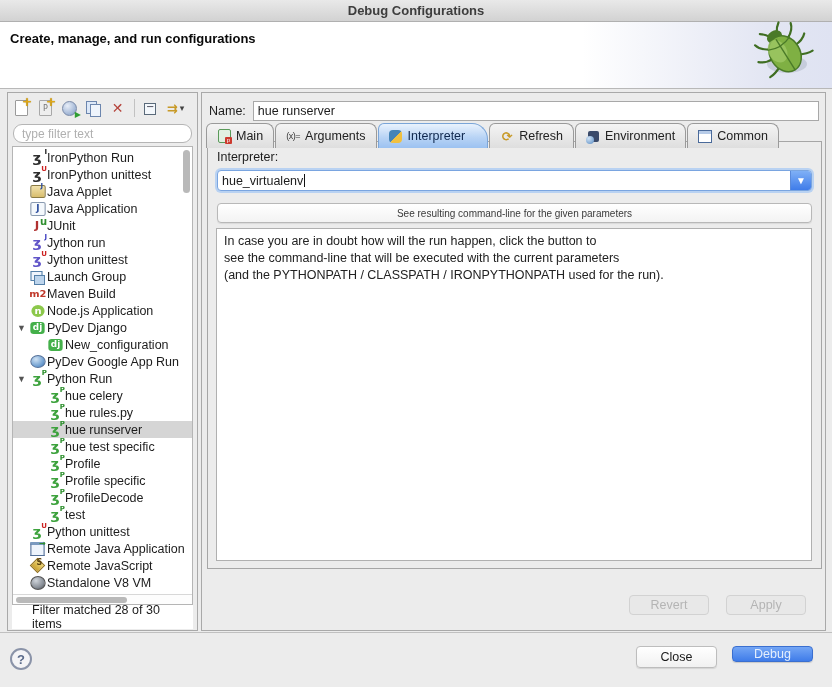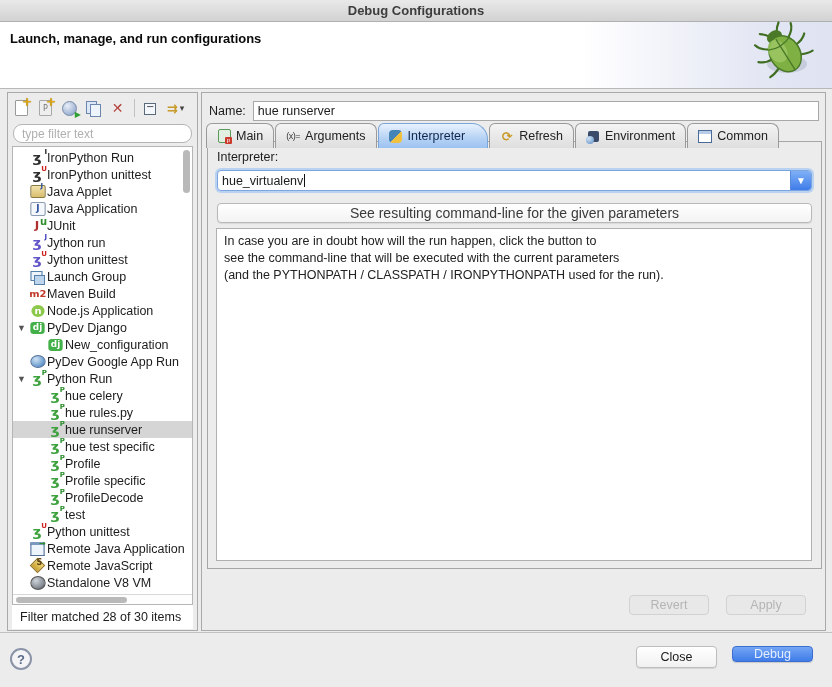--- a/index.html
+++ b/index.html
@@ -126,21 +126,21 @@
     color:#5a4210; }
   .ic-v8::before { content:""; width:12px; height:12px; border-radius:50%; display:block;
     background:radial-gradient(circle at 35% 30%,#cfd4da,#8a9098 60%,#474c54);
     border:1px solid #555; }
   .vscroll { position:absolute; right:2px; top:3px; width:7px; height:43px;
     background:#b9b9b9; border-radius:4px; }
   .hscroll { position:absolute; left:0; right:0; bottom:0; height:10px;
     border-top:1px solid #d8d8d8; background:#fdfdfd; }
   .hscroll .thumb { position:absolute; left:3px; top:2px; height:6px; width:62%;
     background:#b9b9b9; border-radius:3px; }
-  .filter-status { height:24px; display:flex; align-items:center; padding-left:8px;
+  .filter-status { height:24px; display:flex; align-items:center; padding-left:20px;
     background:#fff; margin:0 4px; font-size:12.5px; color:#1c1c1c; }
   
   .name-row { display:flex; align-items:center; padding:8px 6px 5px 7px; gap:7px; }
   .name-label { font-size:12.5px; }
   .name-input { flex:1; height:20px; background:#fff; border:1px solid #a8a8a8;
     font-size:12.5px; padding:0 4px; display:flex; align-items:center; }
   .tabs { display:flex; align-items:flex-end; padding-left:4px; height:22px;
     position:relative; z-index:2; }
   .tab { height:20px; display:flex; align-items:center; gap:5px; padding:12px 10px;
     background:linear-gradient(#f4f4f4,#dedede); border:1px solid #9a9a9a;
@@ -170,21 +170,21 @@
   .interp-label { font-size:12.5px; margin:2px 0 6px 2px; }
   .combo { display:flex; height:21px; border:1px solid #7aa5e0; border-radius:4px;
     box-shadow:0 0 0 2px #b9d2f2; background:#fff; overflow:hidden; margin:0 2px 12px 2px; }
   .combo-value { flex:1; display:flex; align-items:center; padding-left:4px; font-size:12.5px; }
   .combo-value::after { content:""; width:1px; height:13px; background:#111; margin-left:1px; }
   .combo-btn { width:21px; background:linear-gradient(#7fb0f6,#3f7ce9);
     display:flex; align-items:center; justify-content:center; color:#fff; font-size:10px;
     border-left:1px solid #5a8ada; }
   .see-btn { height:20px; margin:2px 2px 10px 2px; border:1px solid #b8b8b8; border-radius:4px;
     background:linear-gradient(#ffffff,#f3f3f3); display:flex; align-items:center;
-    justify-content:center; font-size:14px; color:#3a3a3a;
+    justify-content:center; font-size:10px; color:#3a3a3a;
     box-shadow:0 1px 1px rgba(0,0,0,0.08); }
   .info-area { position:absolute; left:8px; right:9px; top:86px; bottom:7px; background:#fff;
     border:1px solid #b0b0b0; padding:4px 7px; font-size:12.5px; line-height:17px; color:#222;
     overflow:hidden; }
   .rp-buttons { position:absolute; right:19px; bottom:15px; display:flex; gap:17px; }
   .btn { min-width:80px; height:20px; border-radius:4px; font-size:12.5px;
     display:flex; align-items:center; justify-content:center; }
   .btn.disabled { background:#e8e8e8; border:1px solid #d2d2d2; color:#b4b4b4; }
   
   .footer { position:absolute; left:0; bottom:0; width:832px; height:55px;
@@ -206,21 +206,21 @@
   <div class="traffic">
 
   <span class="light"></span>
       <span class="light"></span>
       <span class="light"></span>
     </div>
   <div class="win-title">Debug Configurations</div>
 </div>
 
 <div class="banner">
-  <div class="banner-title">Launch, manage, and run configurations</div>
+  <div class="banner-title">Create, manage, and run configurations</div>
   <div class="bug-wrap">
     <svg width="70" height="68" viewBox="0 0 70 68">
       <ellipse cx="38" cy="44" rx="20" ry="9" fill="rgba(120,130,150,0.25)"></ellipse>
       <g transform="rotate(-32 35 32)">
         <g stroke="#3f6e22" stroke-width="2.2" fill="none" stroke-linecap="round">
           <path d="M24 22 C18 19 15 15 14 11"></path>
           <path d="M22 32 C15 32 11 30 8 27"></path>
           <path d="M24 42 C18 45 14 46 10 46"></path>
           <path d="M46 22 C52 19 55 15 56 11"></path>
           <path d="M48 32 C55 32 59 30 62 27"></path>

